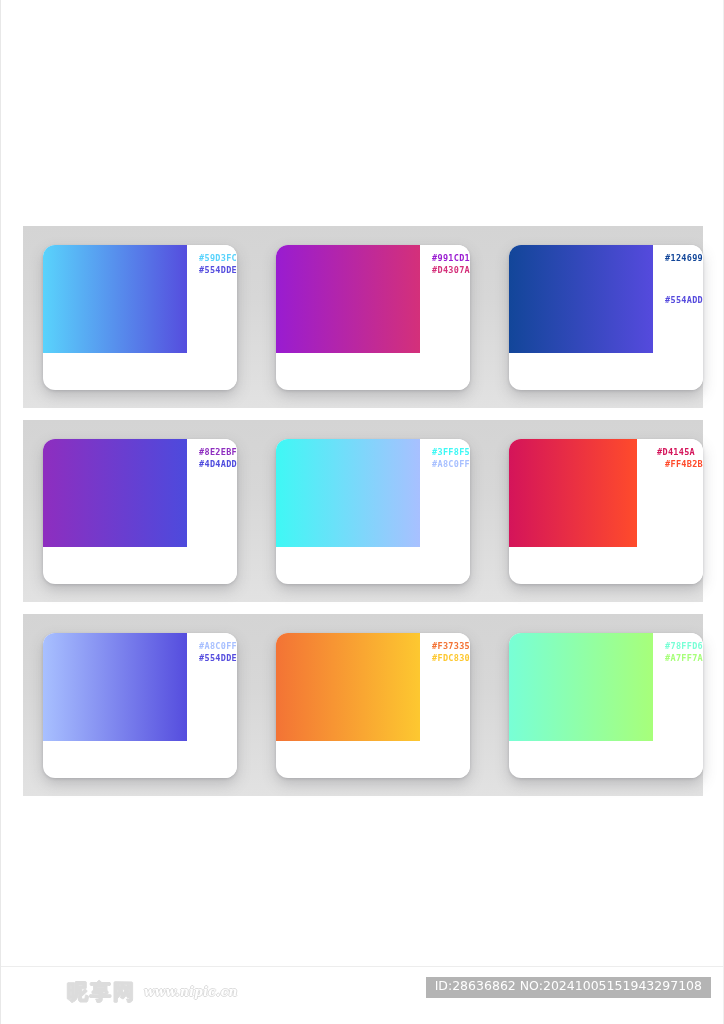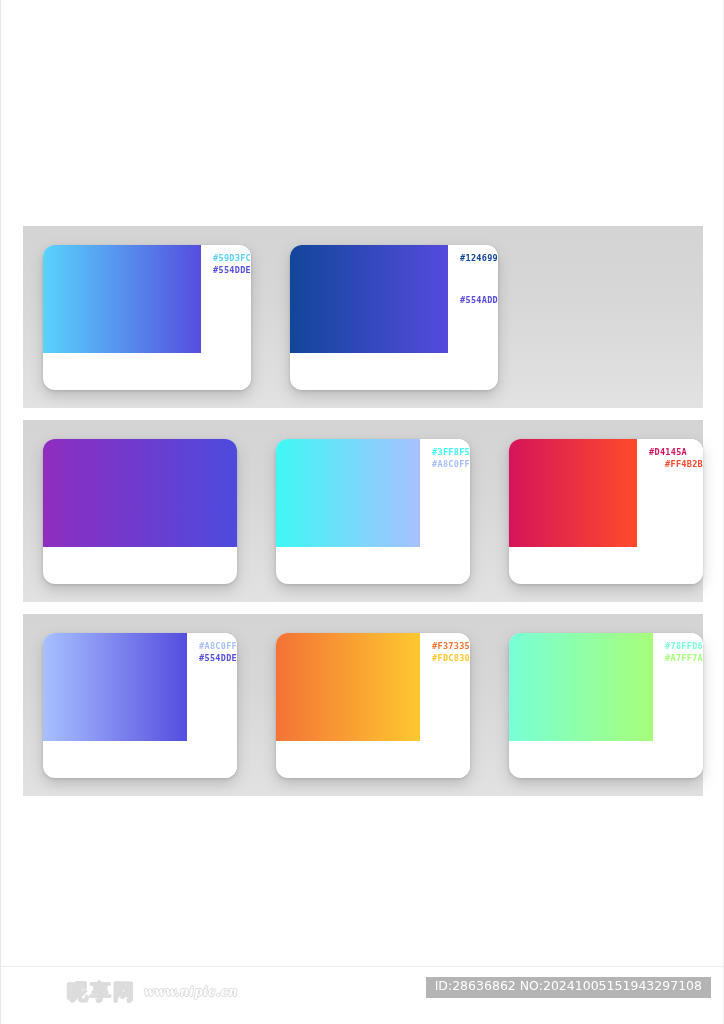--- a/index.html
+++ b/index.html
@@ -148,43 +148,54 @@
 
     <div class="band">
       <div class="card">
         <div class="card-gradient" style="background: linear-gradient(90deg, rgb(89, 211, 252) 0%, rgb(85, 77, 222) 100%);"></div>
         <div class="card-labels">
           <span class="hex" style="color: rgb(89, 211, 252);">#59D3FC</span>
           <span class="hex" style="color: rgb(85, 77, 222);">#554DDE</span>
         </div>
       </div>
       <div class="card">
+        <div class="card-gradient" style="background: linear-gradient(90deg, rgb(153, 28, 209) 0%, rgb(212, 48, 122) 100%);"></div>
+        <div class="card-labels">
+          <span class="hex" style="color: rgb(153, 28, 209);">#991CD1</span>
+          <span class="hex" style="color: rgb(212, 48, 122);">#D4307A</span>
+        </div>
+      </div>
+      <div class="card">
         <div class="card-gradient" style="background: linear-gradient(90deg, rgb(18, 70, 153) 0%, rgb(85, 74, 221) 100%);"></div>
         <div class="card-labels">
           <span class="hex" style="color: rgb(18, 70, 153);">#124699</span>
           <span class="hex" style="color: rgb(85, 74, 221); margin-top: 30px;">#554ADD</span>
         </div>
       </div>
     </div>
 
     <div class="band">
       <div class="card">
         <div class="card-gradient" style="background: linear-gradient(90deg, rgb(142, 46, 191) 0%, rgb(77, 74, 221) 100%);"></div>
+        <div class="card-labels">
+          <span class="hex" style="color: rgb(142, 46, 191);">#8E2EBF</span>
+          <span class="hex" style="color: rgb(77, 74, 221);">#4D4ADD</span>
+        </div>
       </div>
       <div class="card">
         <div class="card-gradient" style="background: linear-gradient(90deg, rgb(63, 248, 245) 0%, rgb(168, 192, 255) 100%);"></div>
         <div class="card-labels">
           <span class="hex" style="color: rgb(63, 248, 245);">#3FF8F5</span>
           <span class="hex" style="color: rgb(168, 192, 255);">#A8C0FF</span>
         </div>
       </div>
       <div class="card">
         <div class="card-gradient" style="background: linear-gradient(90deg, rgb(212, 20, 90) 0%, rgb(255, 75, 43) 100%);"></div>
         <div class="card-labels">
-          <span class="hex" style="color: rgb(212, 20, 90);">#D4145A</span>
+          <span class="hex" style="color: rgb(212, 20, 90); text-align: center;">#D4145A</span>
           <span class="hex" style="color: rgb(255, 75, 43); margin-left: 16px;">#FF4B2B</span>
         </div>
       </div>
     </div>
 
     <div class="band">
       <div class="card">
         <div class="card-gradient" style="background: linear-gradient(90deg, rgb(168, 192, 255) 0%, rgb(85, 77, 222) 100%);"></div>
         <div class="card-labels">
           <span class="hex" style="color: rgb(168, 192, 255);">#A8C0FF</span>

